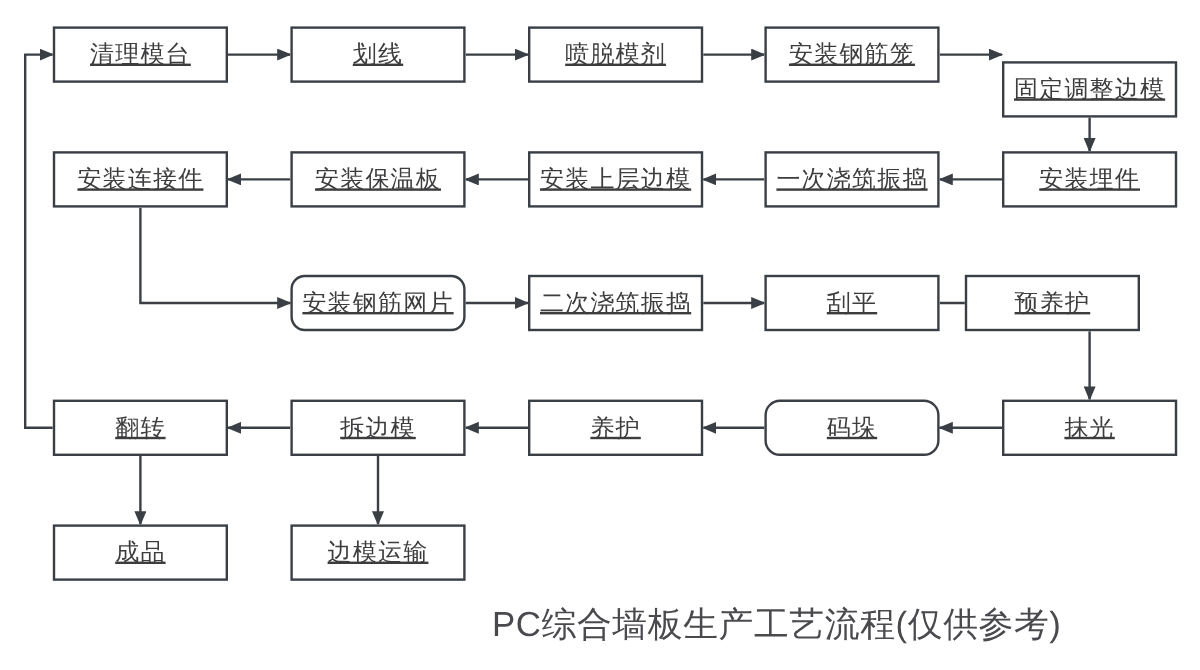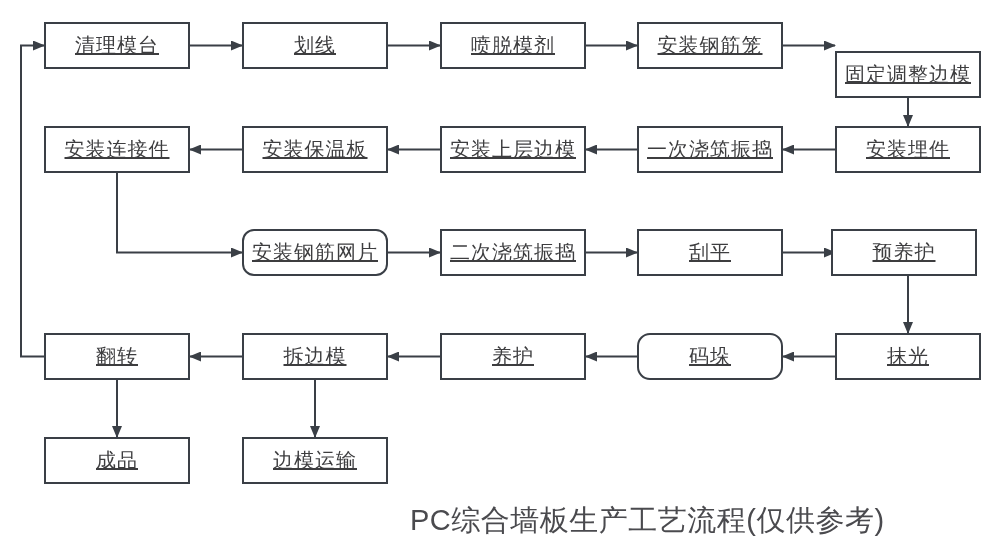--- a/index.html
+++ b/index.html
@@ -92,21 +92,21 @@
       <div class="node" style="left: 637px; top: 22px;">安装钢筋笼</div>
       <div class="node" style="left: 835px; top: 22px; margin-top: 29px;">固定调整边模</div>
       <div class="node" style="left: 835px; top: 126px;">安装埋件</div>
       <div class="node" style="left: 637px; top: 126px;">一次浇筑振捣</div>
       <div class="node" style="left: 440px; top: 126px;">安装上层边模</div>
       <div class="node" style="left: 242px; top: 126px;">安装保温板</div>
       <div class="node" style="left: 44px; top: 126px;">安装连接件</div>
       <div class="node" style="left: 242px; top: 229px; border-radius: 12px;">安装钢筋网片</div>
       <div class="node" style="left: 440px; top: 229px;">二次浇筑振捣</div>
       <div class="node" style="left: 637px; top: 229px;">刮平</div>
-      <div class="node" style="left: 831px; top: 229px;">预养护</div>
+      <div class="node" style="left: 804px; top: 229px;">预养护</div>
       <div class="node" style="left: 835px; top: 333px;">抹光</div>
       <div class="node" style="left: 637px; top: 333px; border-radius: 13px;">码垛</div>
       <div class="node" style="left: 440px; top: 333px;">养护</div>
       <div class="node" style="left: 242px; top: 333px;">拆边模</div>
       <div class="node" style="left: 44px; top: 333px;">翻转</div>
       <div class="node" style="left: 44px; top: 437px;">成品</div>
       <div class="node" style="left: 242px; top: 437px;">边模运输</div>
     </div>
   <div class="diagram-title">PC综合墙板生产工艺流程(仅供参考)</div>
 </div>

